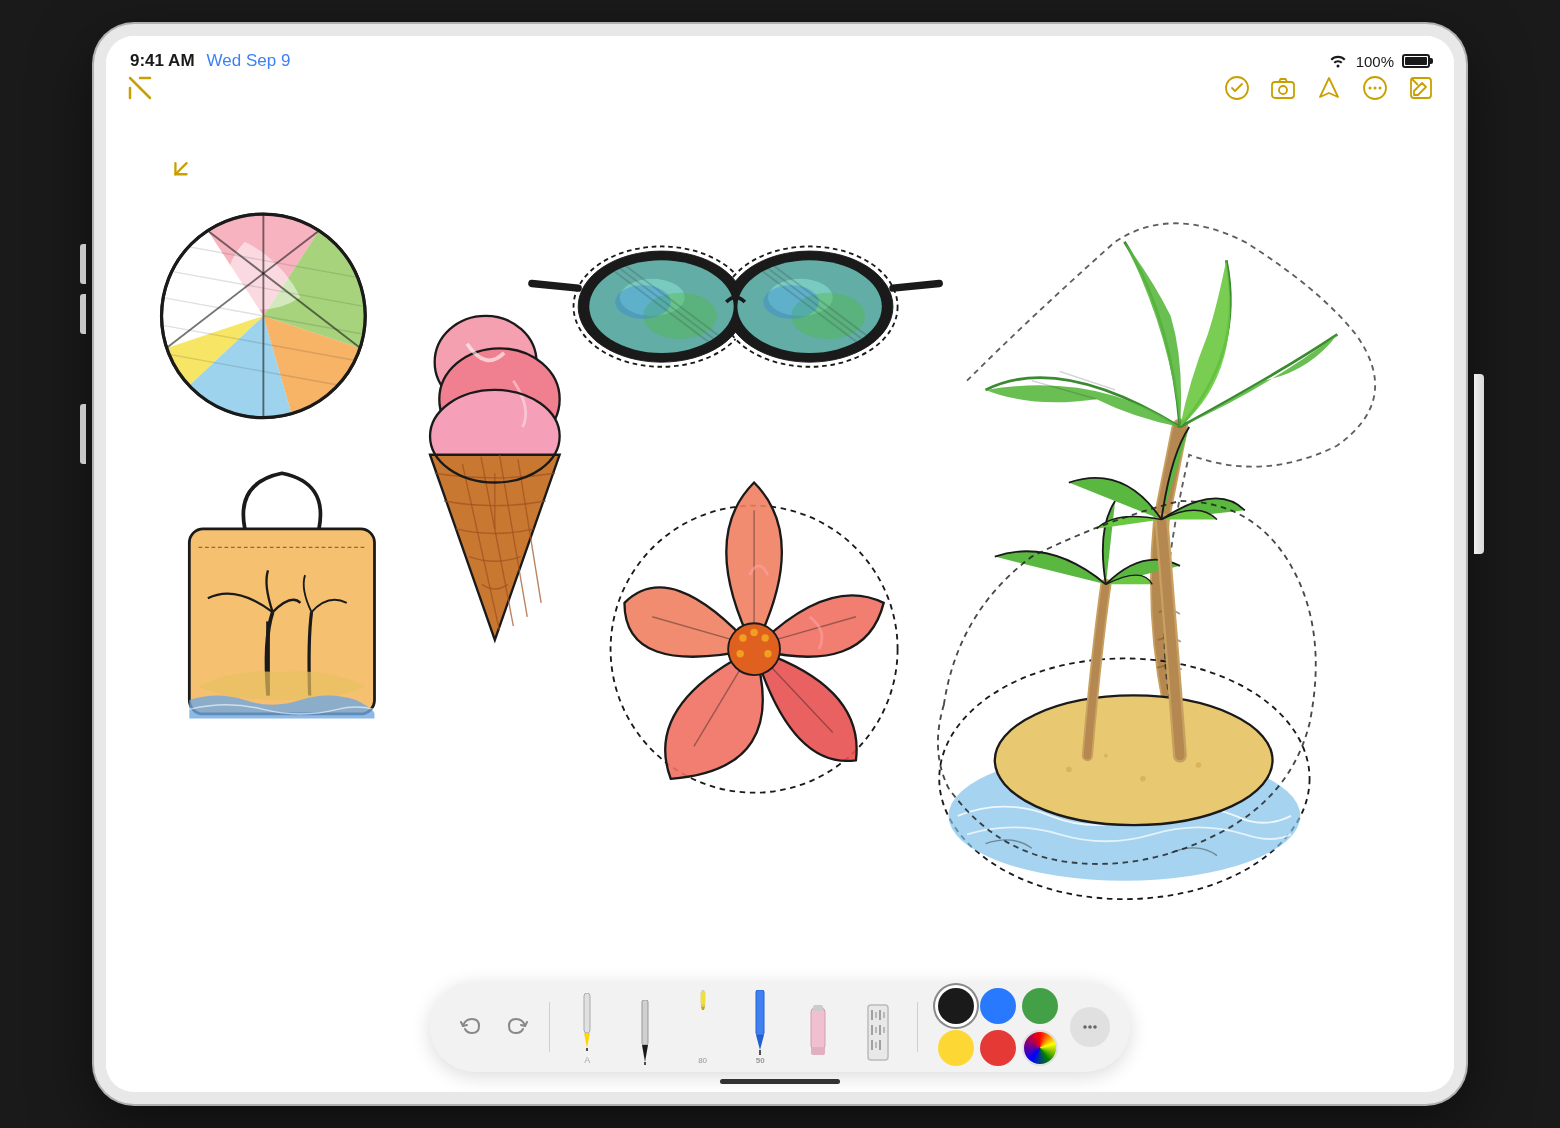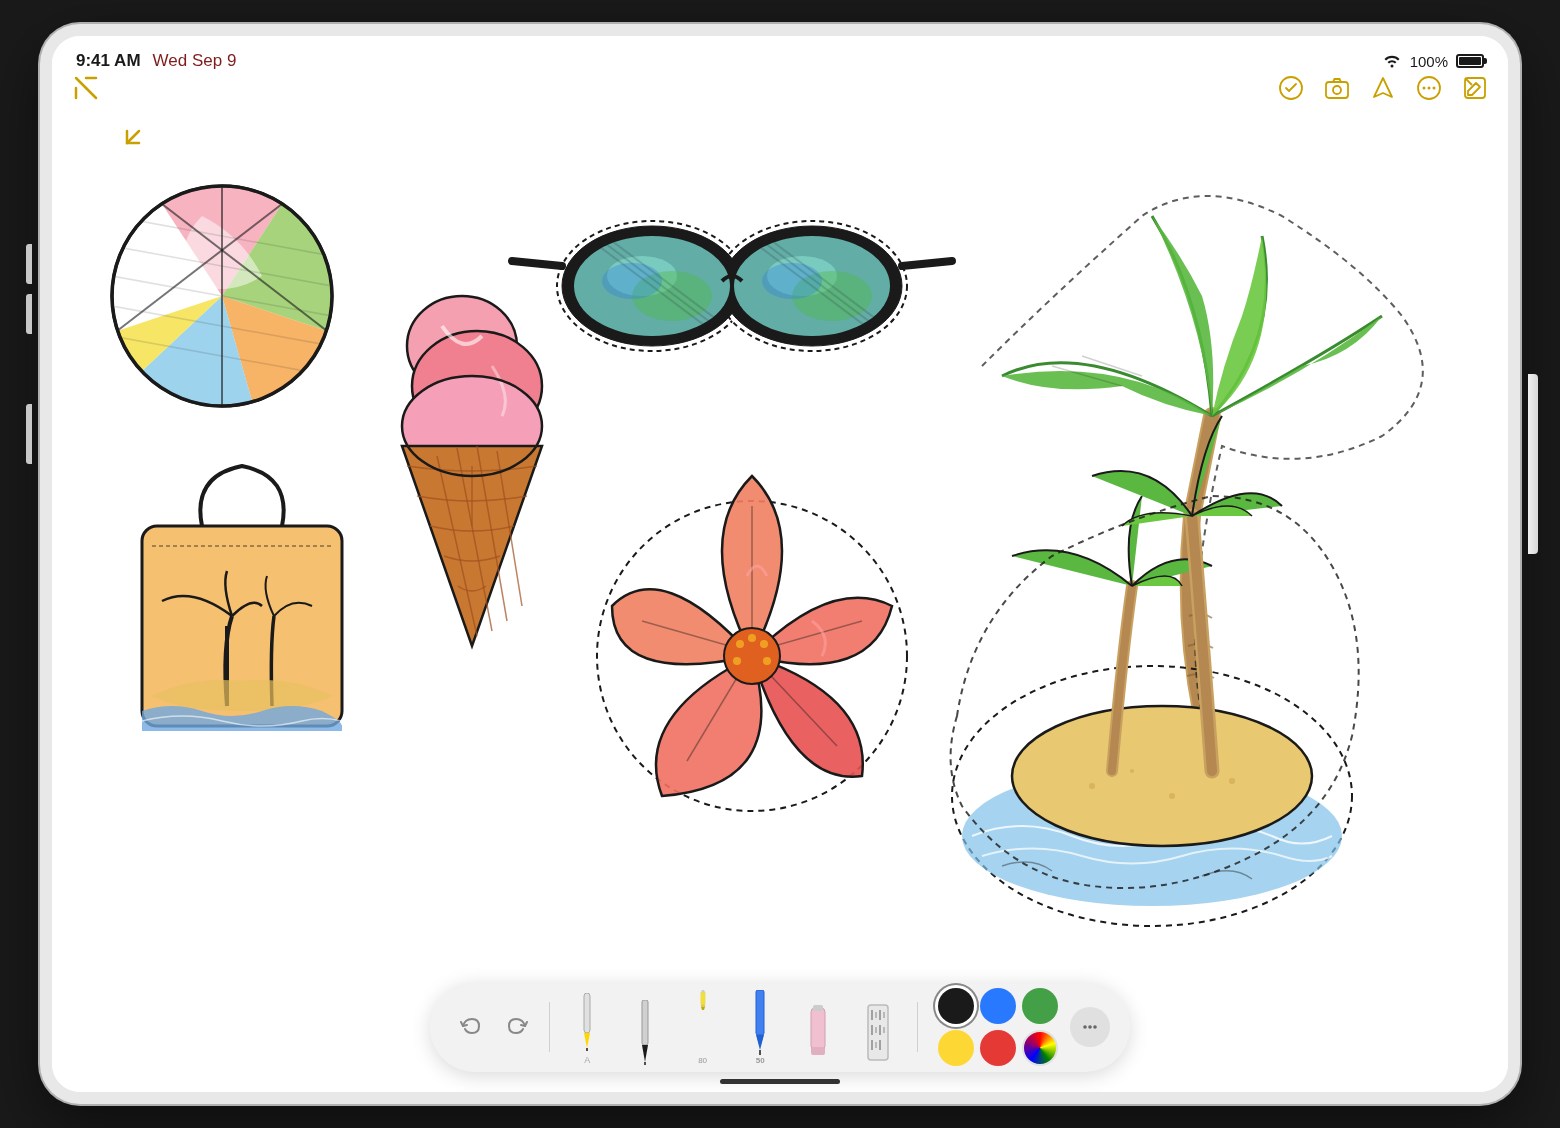--- a/index.html
+++ b/index.html
@@ -6,21 +6,21 @@
     body {
       width: 1560px;
       height: 1128px;
       background: #1a1a1a;
       display: flex;
       align-items: center;
       justify-content: center;
       font-family: -apple-system, BlinkMacSystemFont, 'SF Pro', sans-serif;
     }
     .ipad-frame {
-      width: 1480px;
+      width: 1372px;
       height: 1080px;
       background: #e8e8e8;
       border-radius: 40px;
       padding: 12px;
       box-shadow: 0 0 0 2px #b0b0b0, 0 20px 60px rgba(0,0,0,0.5);
       position: relative;
     }
     .ipad-screen {
       width: 100%;
       height: 100%;
@@ -41,21 +41,21 @@
     }
     .status-time {
       font-size: 17px;
       font-weight: 600;
       color: #1a1a1a;
       margin-right: 12px;
     }
     .status-date {
       font-size: 17px;
       font-weight: 400;
-      color: #7f1d1d;
+      color: #3b82f6;
     }
     .status-right {
       margin-left: auto;
       display: flex;
       align-items: center;
       gap: 8px;
     }
     .wifi-icon {
       width: 20px;
       height: 14px;

